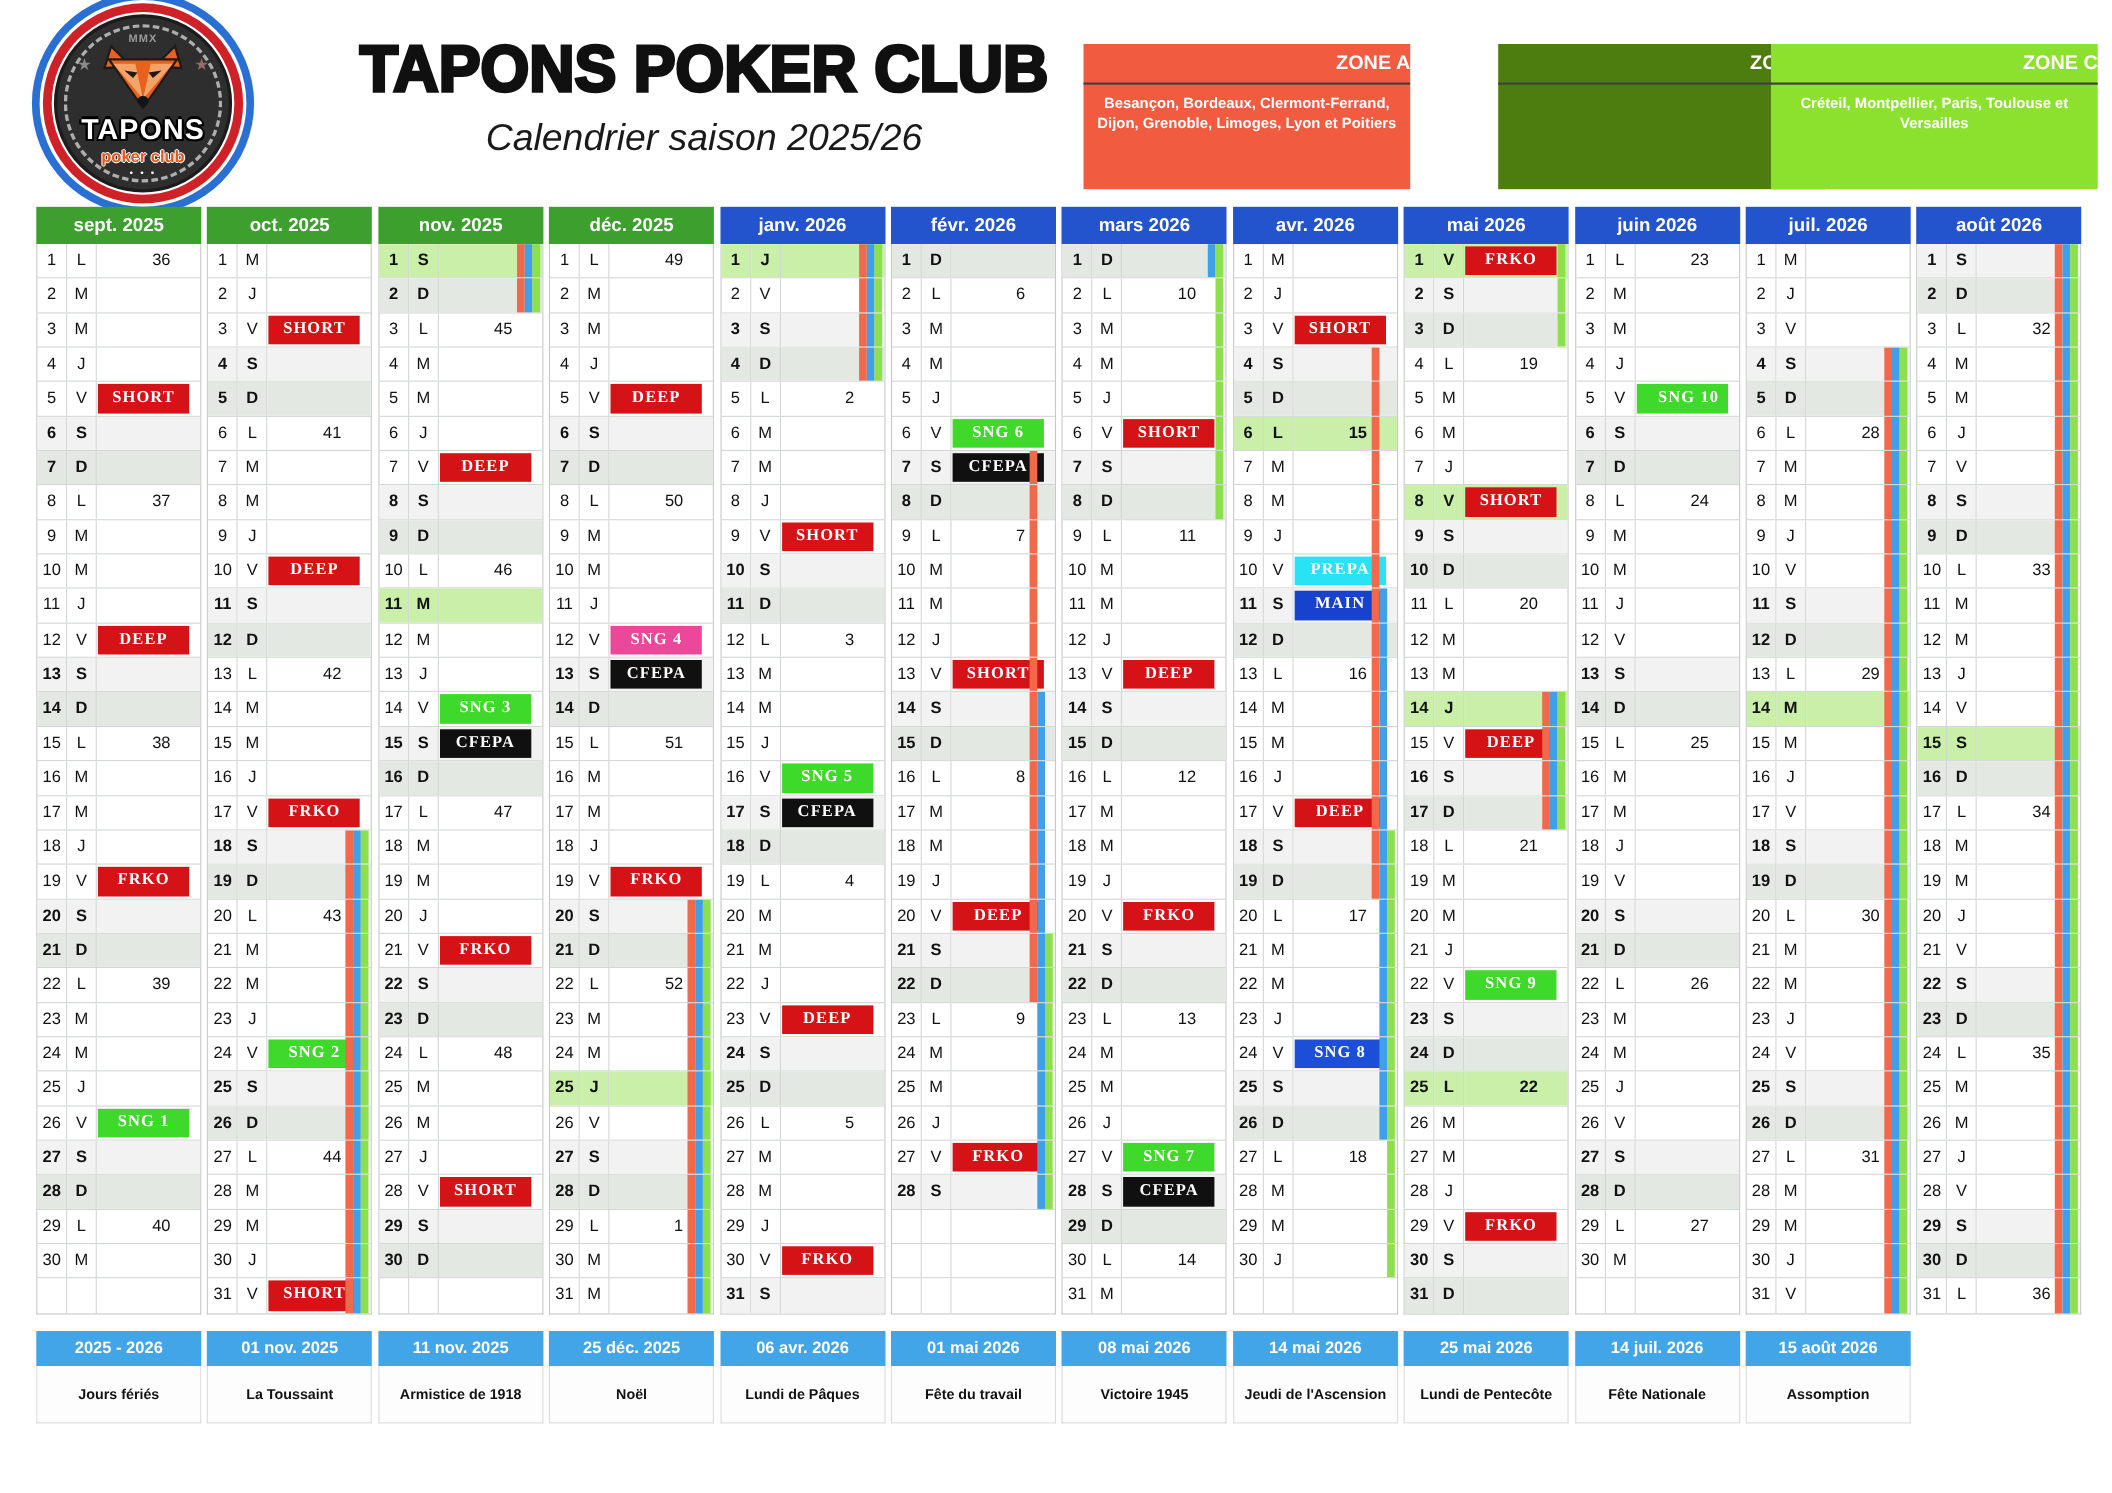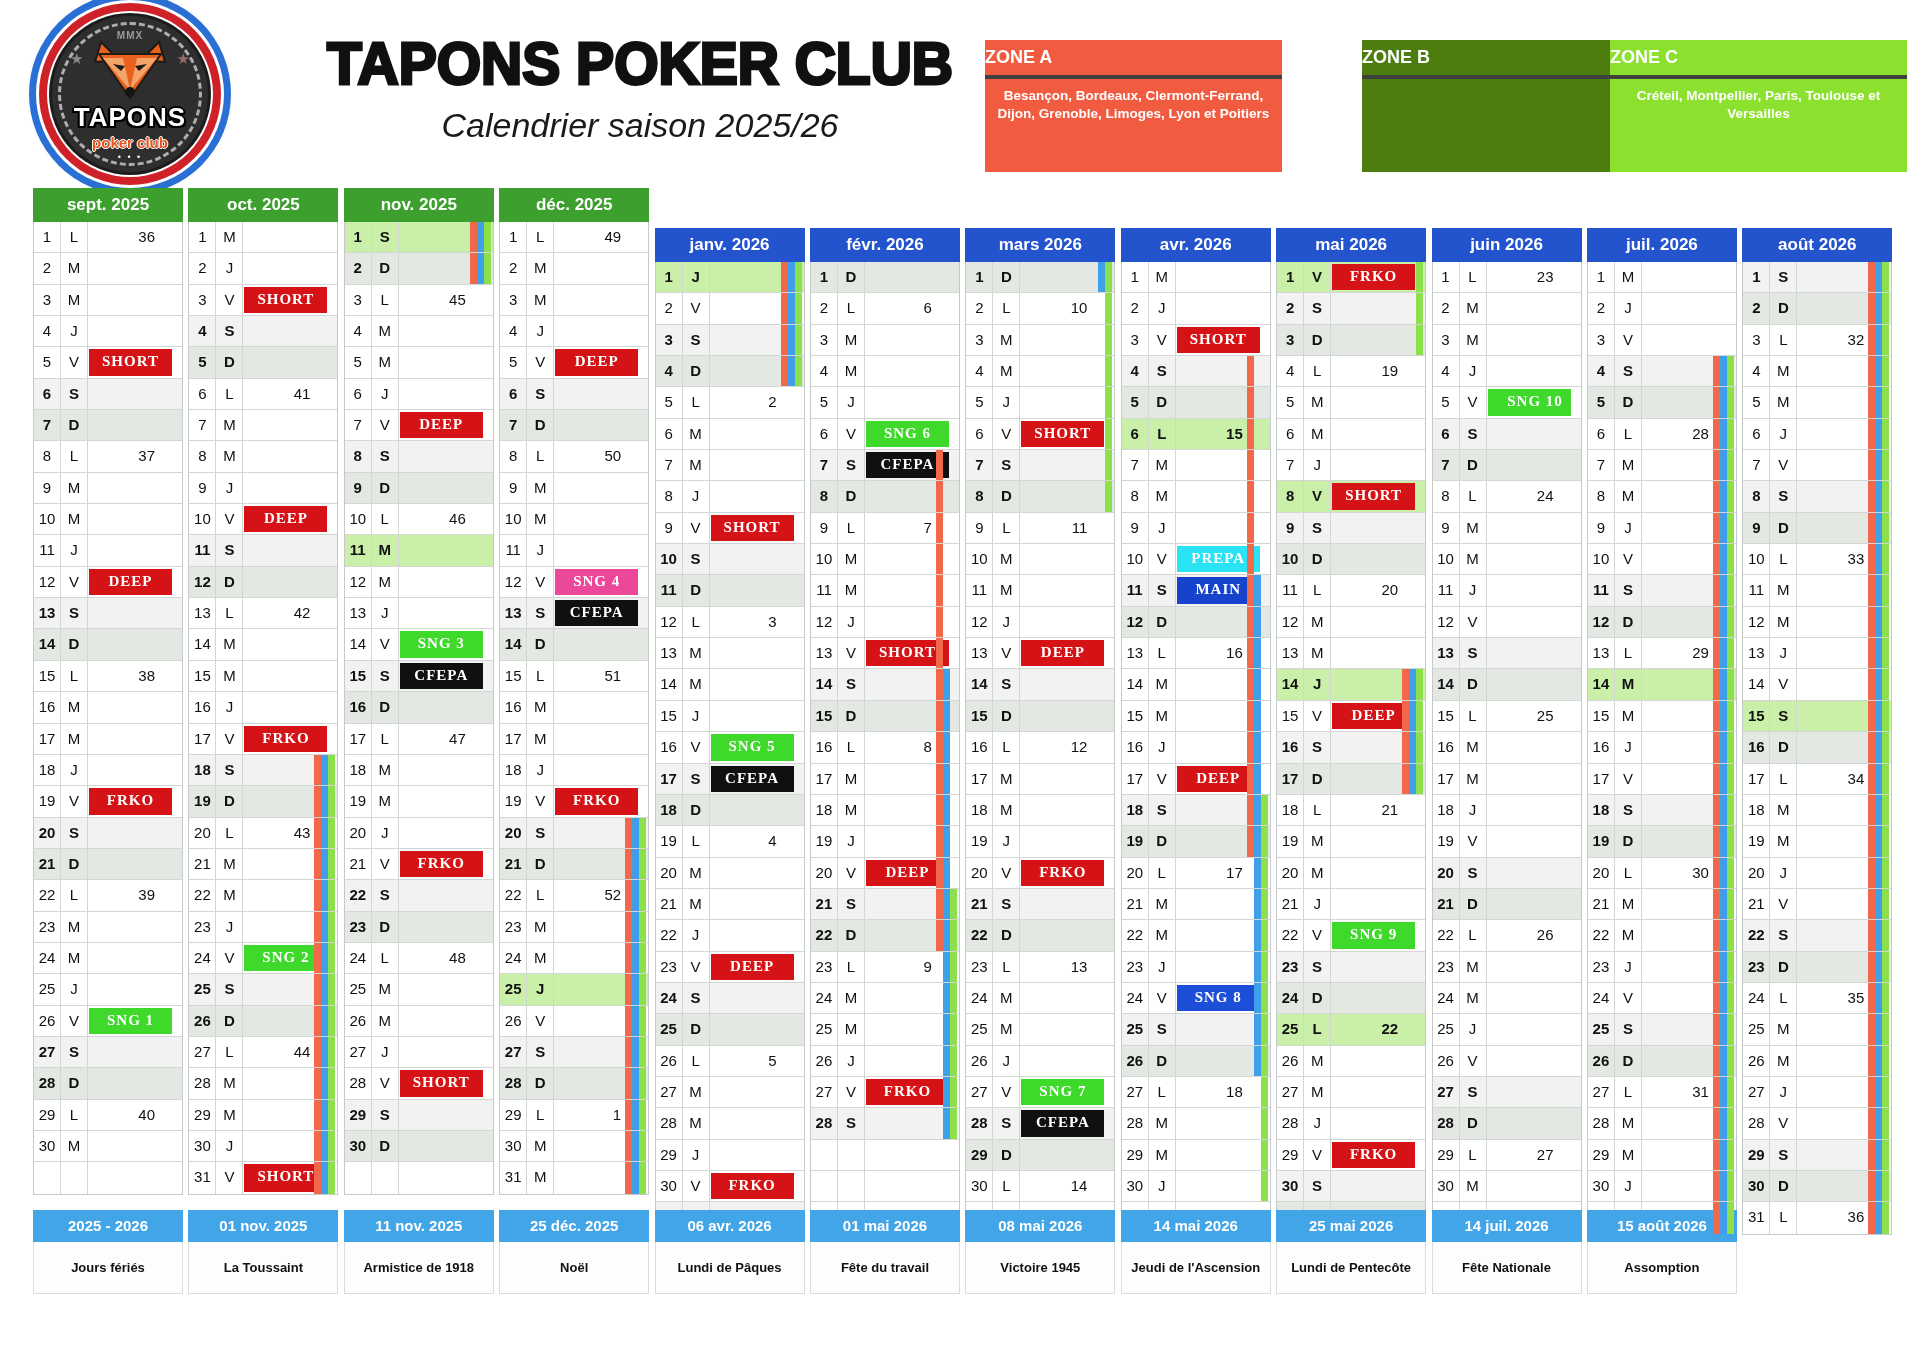--- a/index.html
+++ b/index.html
@@ -20,31 +20,31 @@
   .logo-sub{position:absolute;top:118px;width:100%;text-align:center;font-size:15px;font-weight:bold;color:#e8541c;
             text-shadow:-1px 0 #fff,1px 0 #fff,0 -1px #fff,0 1px #fff;}
   .logo-dots{position:absolute;top:136px;width:100%;text-align:center;font-size:9px;color:#fff;letter-spacing:2px;}
 
   .title-block{position:absolute;left:250px;top:30px;width:780px;text-align:center;}
   .main-title{font-size:57px;font-weight:bold;color:#101010;letter-spacing:0px;
               -webkit-text-stroke:3px #101010;transform:scaleY(1.04);white-space:nowrap;}
   .sub-title{font-size:34px;font-style:italic;color:#1a1a1a;margin-top:10px;font-family:"Liberation Sans",sans-serif;}
 
   .zone{position:absolute;top:40px;width:297px;height:132px;color:#fff;}
-  .zone .zhead{height:35px;line-height:35px;text-align:left;font-weight:bold;font-size:18px;border-bottom:4px solid #404040;}
+  .zone .zhead{height:35px;line-height:35px;text-align:right;font-weight:bold;font-size:18px;border-bottom:2px solid #404040;}
   .zone .zbody{padding:8px 10px 0 10px;text-align:center;font-weight:bold;font-size:13.5px;line-height:1.35;}
   .zoneA{left:985px;background:#f15b40;}
   .zoneB{left:1362px;background:#4d7c0f;}
   .zoneC{left:1610px;background:#8ce02e;}
 
   
   #calendar{position:absolute;left:33px;top:188px;display:flex;gap:5.4px;}
   .mcol{width:150px;flex:none;}
   .mhead{height:34px;line-height:34px;text-align:center;color:#fff;font-weight:bold;font-size:17px;}
-  .mhead.g{background:#3da02e;} .mhead.b{background:#2353cd;margin-top:40px;}
+  .mhead.g{background:#3da02e;} .mhead.b{background:#2353cd;}
   .mbody{border:1px solid #c6cac6;border-top:none;background:#fff;}
   .drow{display:flex;height:31.35px;box-sizing:border-box;border-bottom:1px solid #d3d7d3;}
   .drow:last-child{border-bottom:none;}
   .c{box-sizing:border-box;border-right:1px solid #d3d7d3;height:100%;}
   .c.num{width:27px;text-align:center;font-size:15px;line-height:30px;color:#111;}
   .c.let{width:27px;text-align:center;font-size:15px;line-height:30px;color:#111;}
   .c.cont{flex:1;position:relative;border-right:none;}
   .drow.sat .c{background:#f1f2f1;} .drow.sun .c{background:#e3e8e3;}
   .drow.hol .c{background:#c9efa9;}
   .drow.sat .num,.drow.sat .let,.drow.sun .num,.drow.sun .let,.drow.hol .num,.drow.hol .let{font-weight:bold;}

